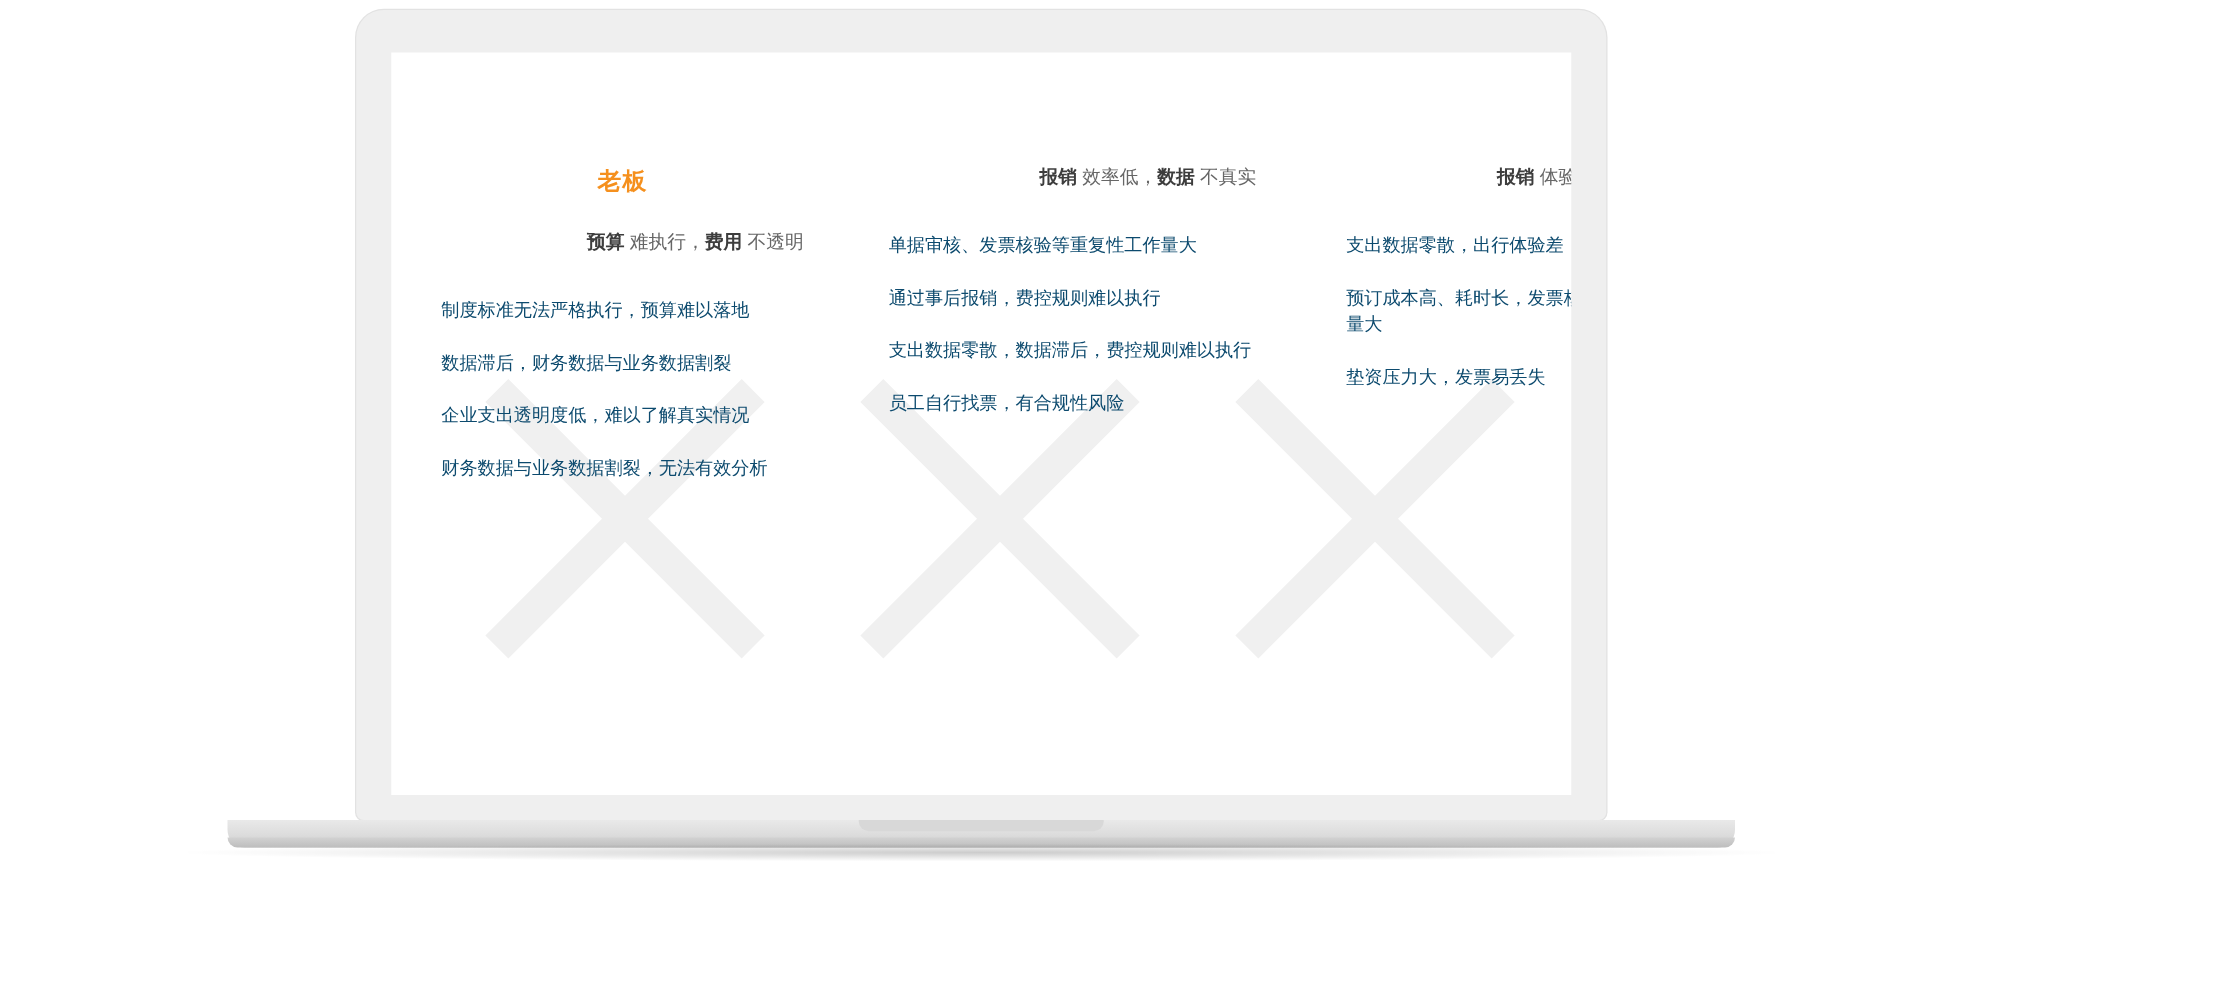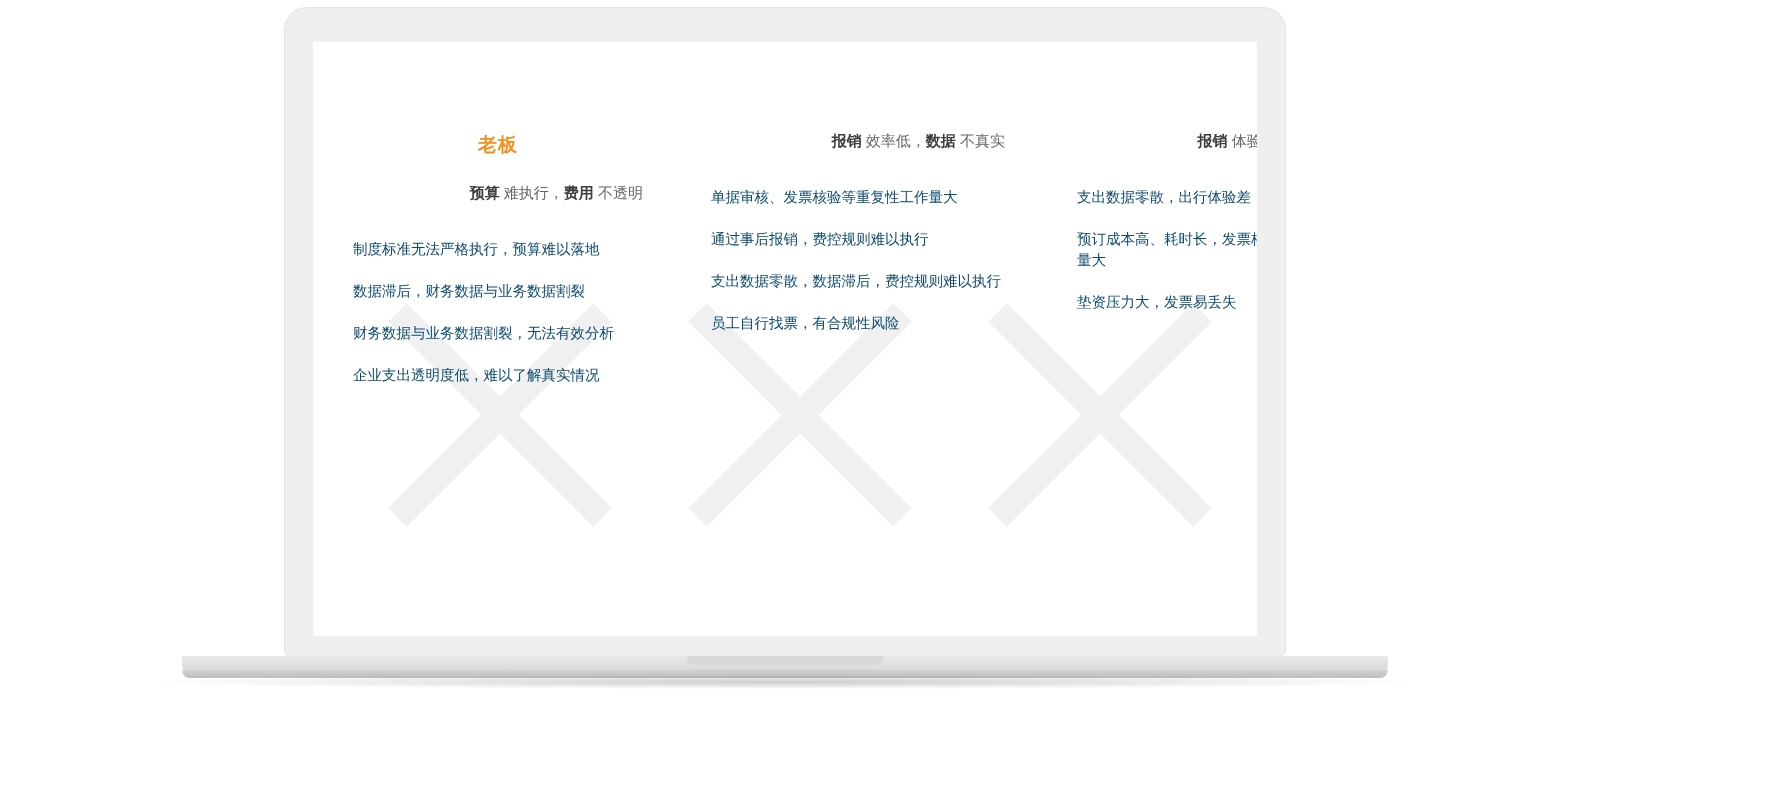--- a/index.html
+++ b/index.html
@@ -205,22 +205,22 @@
 
         <div class="columns">
 
           <div class="col col-1">
             <div class="col-inner">
               <div class="col-title">老板</div>
               <div class="col-sub"><b>预算</b><span> 难执行，</span><b>费用</b><span> 不透明</span></div>
               <ul class="items">
                 <li>制度标准无法严格执行，预算难以落地</li>
                 <li>数据滞后，财务数据与业务数据割裂</li>
+                <li>企业支出透明度低，难以了解真实情况</li>
                 <li>财务数据与业务数据割裂，无法有效分析</li>
-                <li>企业支出透明度低，难以了解真实情况</li>
               </ul>
             </div>
           </div>
 
           <div class="col col-2">
             <div class="col-inner">
               <div class="col-sub"><b>报销</b><span> 效率低，</span><b>数据</b><span> 不真实</span></div>
               <ul class="items">
                 <li>单据审核、发票核验等重复性工作量大</li>
                 <li>通过事后报销，费控规则难以执行</li>

